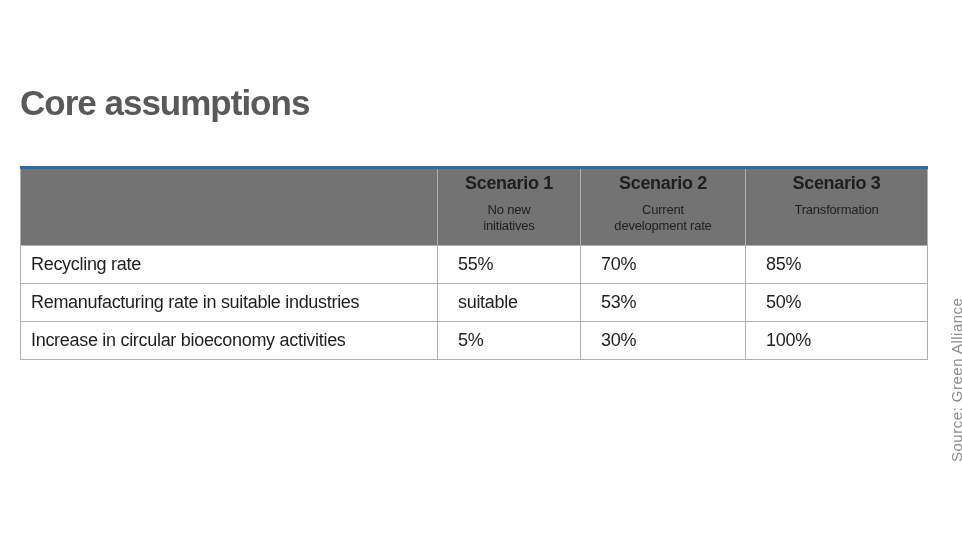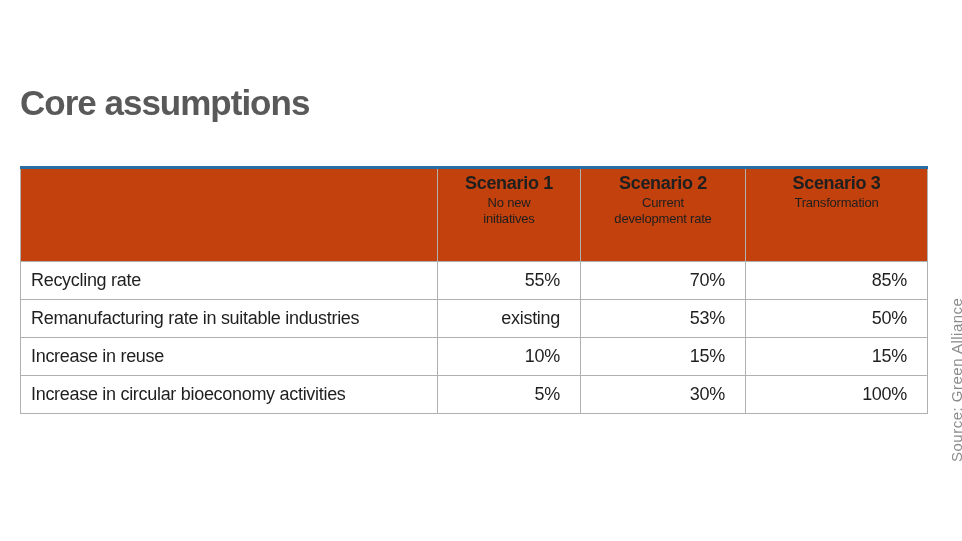--- a/index.html
+++ b/index.html
@@ -45,58 +45,58 @@
     border: 1px solid #b0b0b0;
     border-top: 3px solid #2b6ca3;
     font-family: "Liberation Sans", sans-serif;
   }
   table.assumptions th,
   table.assumptions td {
     border: 1px solid #b0b0b0;
     margin: 0;
   }
   table.assumptions thead th {
-    background: #c2410c;
+    background: #737373;
     vertical-align: top;
-    padding: 4px 4px 20px 4px;
+    padding: 4px 4px 4px 4px;
     height: 68px;
     font-weight: normal;
   }
   .col-title {
     font-size: 18px;
     font-weight: bold;
     color: #1f1f1f;
     text-align: center;
     letter-spacing: -0.3px;
     line-height: 1.2;
   }
   .col-sub {
     font-size: 13px;
     color: #1f1f1f;
     text-align: center;
     letter-spacing: -0.2px;
     line-height: 1.3;
   }
   .col-sub.first {
-    margin-top: 0;
+    margin-top: 7px;
   }
   table.assumptions tbody td {
     height: 37px;
     font-size: 18px;
     color: #1f1f1f;
     letter-spacing: -0.3px;
     vertical-align: middle;
     padding: 0 20px;
   }
   td.row-label {
     text-align: left;
     padding-left: 10px !important;
   }
   td.row-value {
-    text-align: right;
+    text-align: left;
   }
   .source-note {
     position: absolute;
     left: 948px;
     top: 462px;
     transform: rotate(-90deg);
     transform-origin: 0 0;
     white-space: nowrap;
     font-size: 15px;
     letter-spacing: 0.5px;
@@ -139,29 +139,23 @@
     </thead>
     <tbody>
       <tr>
         <td class="row-label">Recycling rate</td>
         <td class="row-value">55%</td>
         <td class="row-value">70%</td>
         <td class="row-value">85%</td>
       </tr>
       <tr>
         <td class="row-label">Remanufacturing rate in suitable industries</td>
-        <td class="row-value">existing</td>
+        <td class="row-value">suitable</td>
         <td class="row-value">53%</td>
         <td class="row-value">50%</td>
-      </tr>
-      <tr>
-        <td class="row-label">Increase in reuse</td>
-        <td class="row-value">10%</td>
-        <td class="row-value">15%</td>
-        <td class="row-value">15%</td>
       </tr>
       <tr>
         <td class="row-label">Increase in circular bioeconomy activities</td>
         <td class="row-value">5%</td>
         <td class="row-value">30%</td>
         <td class="row-value">100%</td>
       </tr>
     </tbody>
   </table>
 

